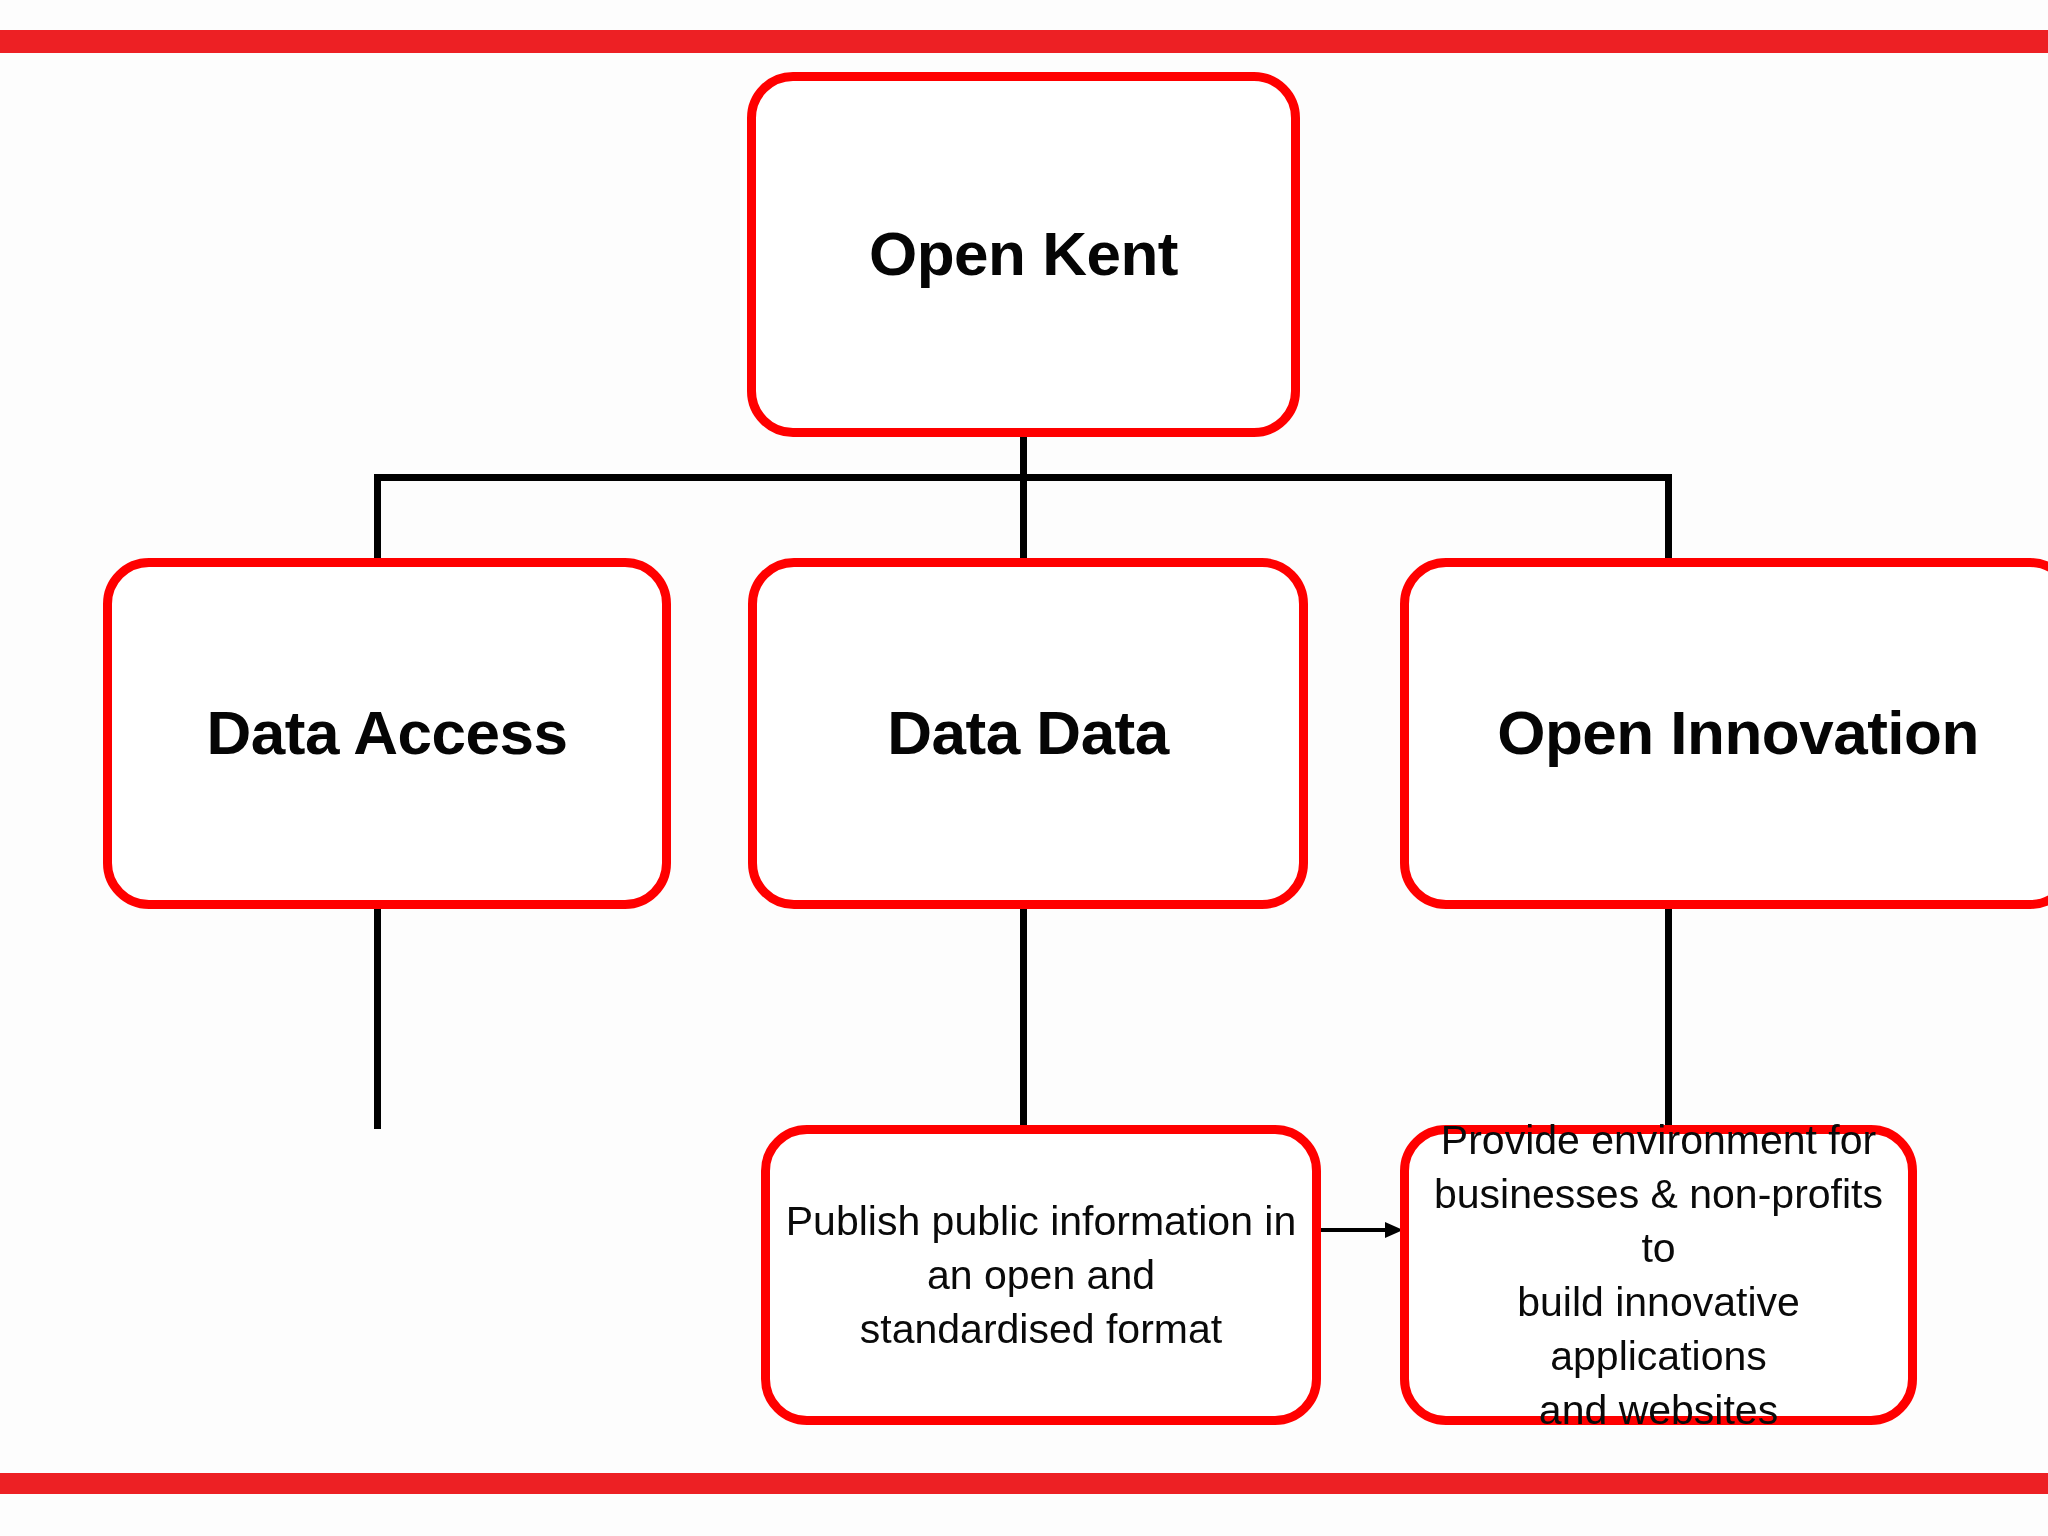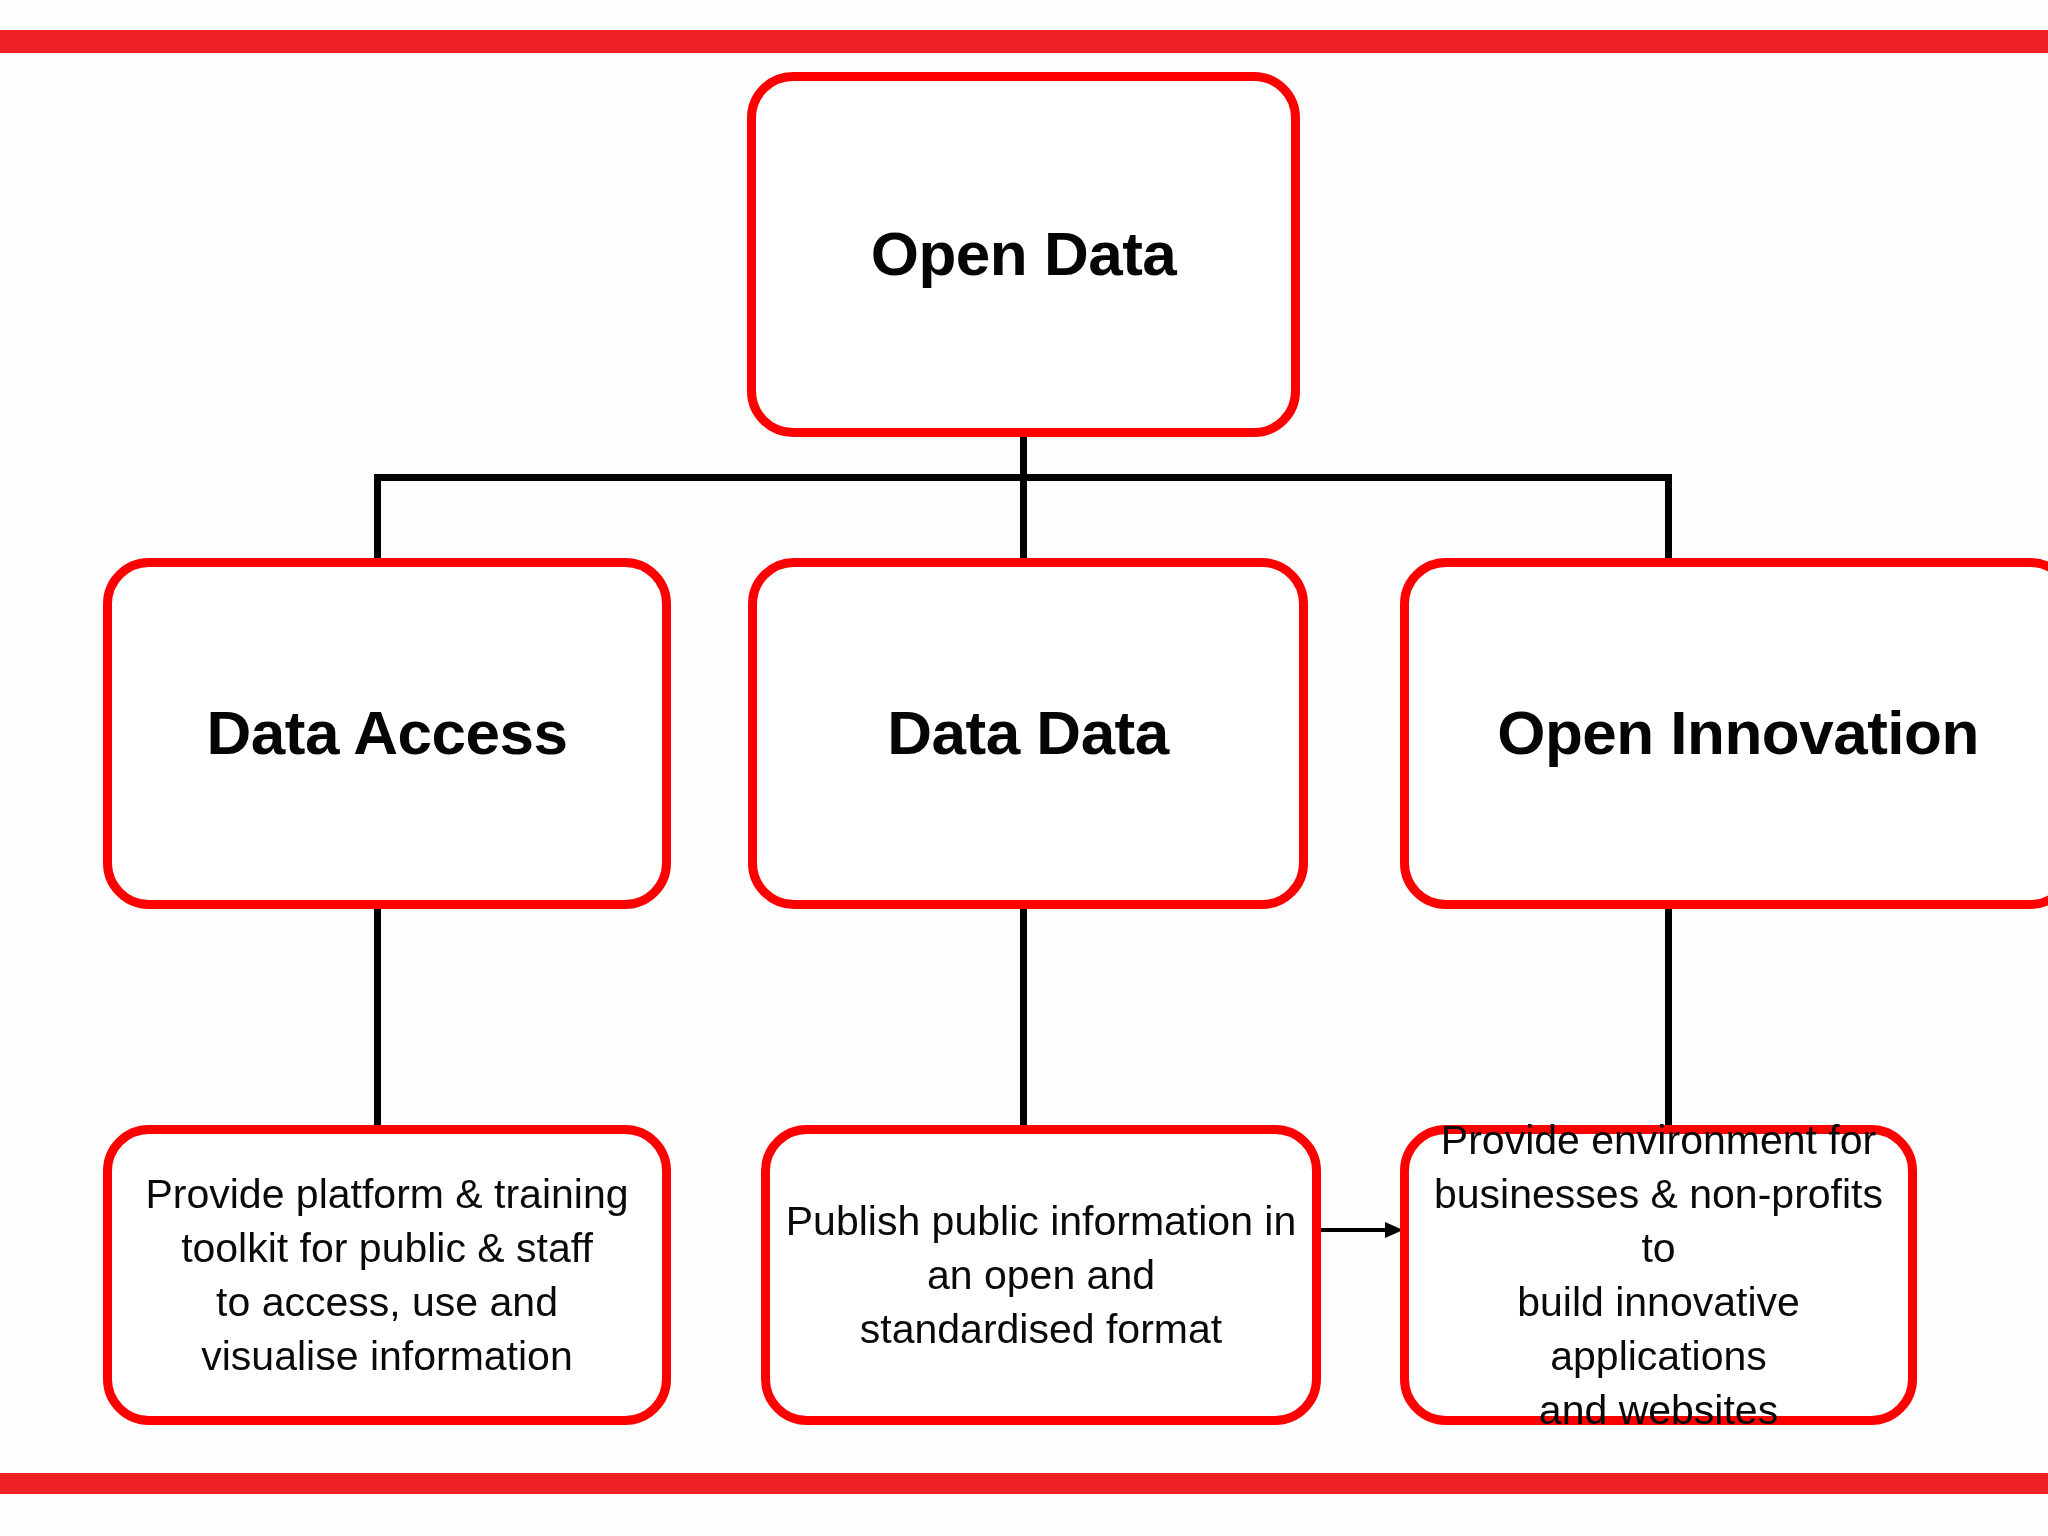--- a/index.html
+++ b/index.html
@@ -120,41 +120,35 @@
   <div class="conn conn-v" id="conn-link-left"></div>
   <div class="conn conn-v" id="conn-link-mid"></div>
   <div class="conn conn-v" id="conn-link-right"></div>
 
   <svg id="arrow-data-to-innovation" viewBox="0 0 92 24" xmlns="http://www.w3.org/2000/svg">
     <line x1="0" y1="12" x2="80" y2="12" stroke="#000000" stroke-width="4"></line>
     <polygon points="92,12 74,4 74,20" fill="#000000"></polygon>
   </svg>
 
   <div class="node" id="node-root">
-    <div class="node-title">Open Data</div>
+    <div class="node-title">Open Kent</div>
   </div>
 
   <div class="node" id="node-access">
     <div class="node-title">Data Access</div>
   </div>
 
   <div class="node" id="node-data">
     <div class="node-title">Data Data</div>
   </div>
 
   <div class="node" id="node-innovation">
     <div class="node-title">Open Innovation</div>
   </div>
 
-  <div class="node" id="node-access-desc">
-    <div class="node-body">Provide platform &amp; training
-toolkit for public &amp; staff
-to access, use and
-visualise information</div>
-  </div>
 
   <div class="node" id="node-data-desc">
     <div class="node-body">Publish public information in
 an open and
 standardised format</div>
   </div>
 
   <div class="node" id="node-innovation-desc">
     <div class="node-body">Provide environment for
 businesses &amp; non-profits to

